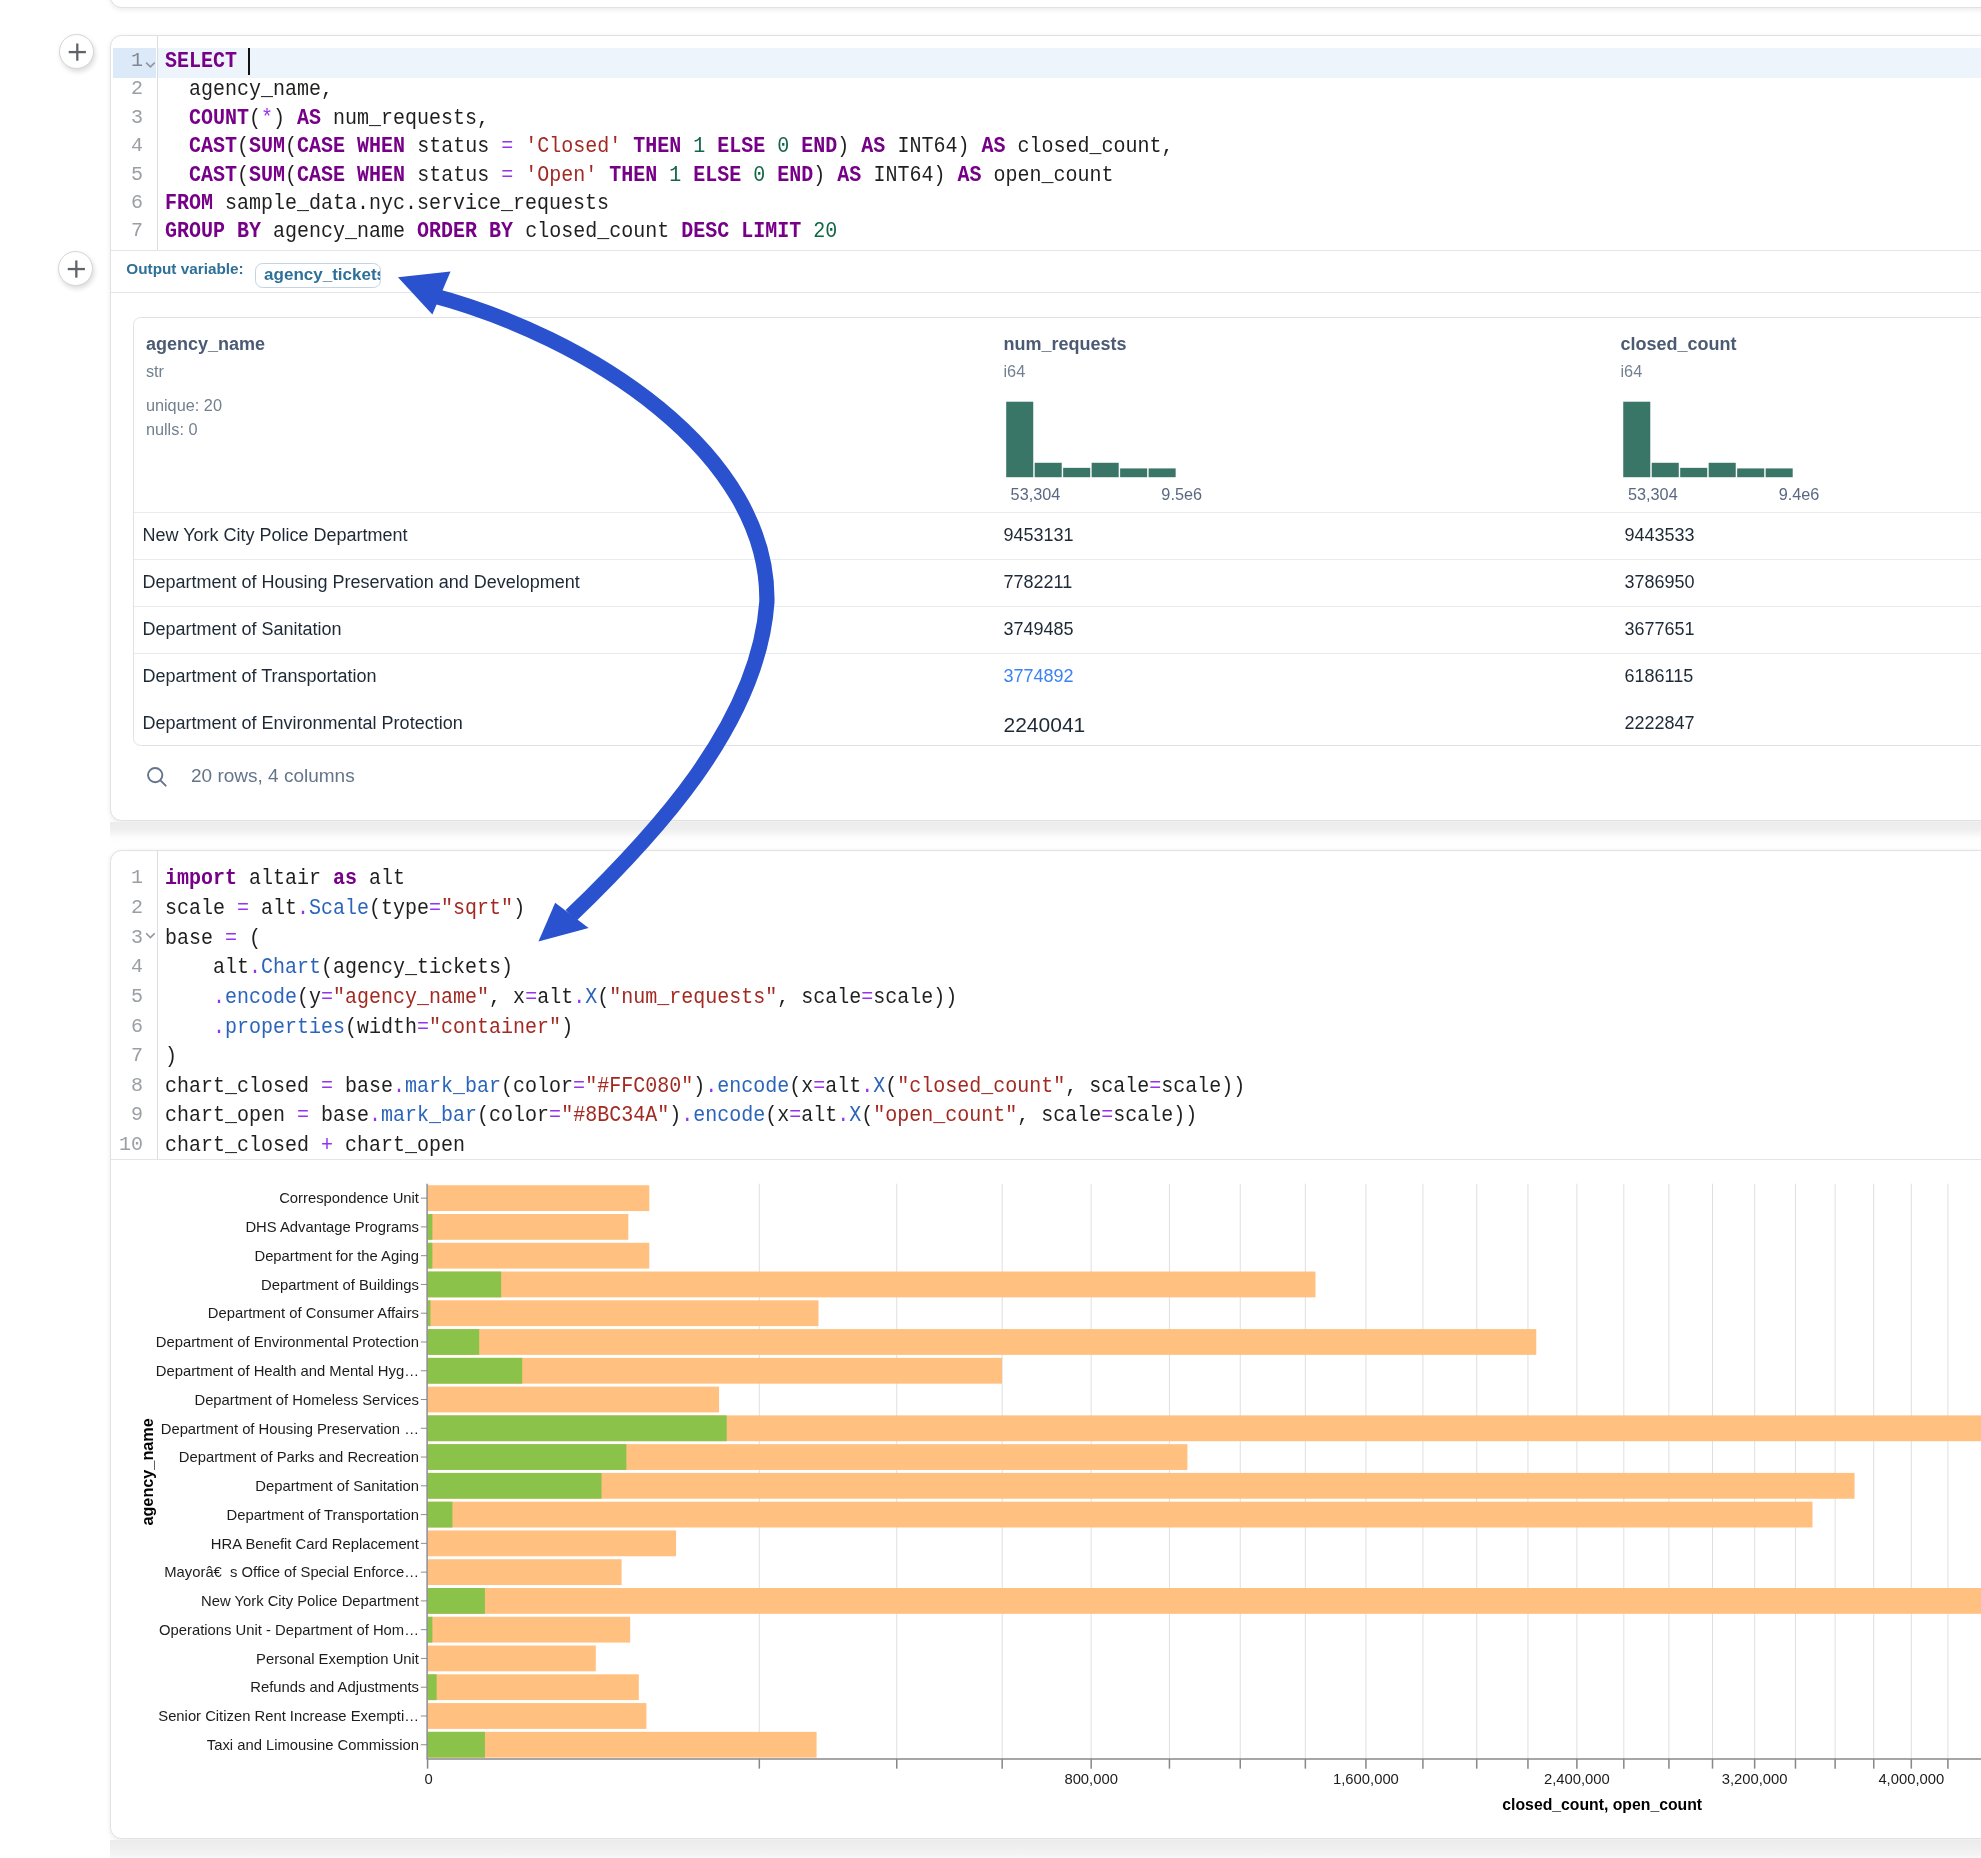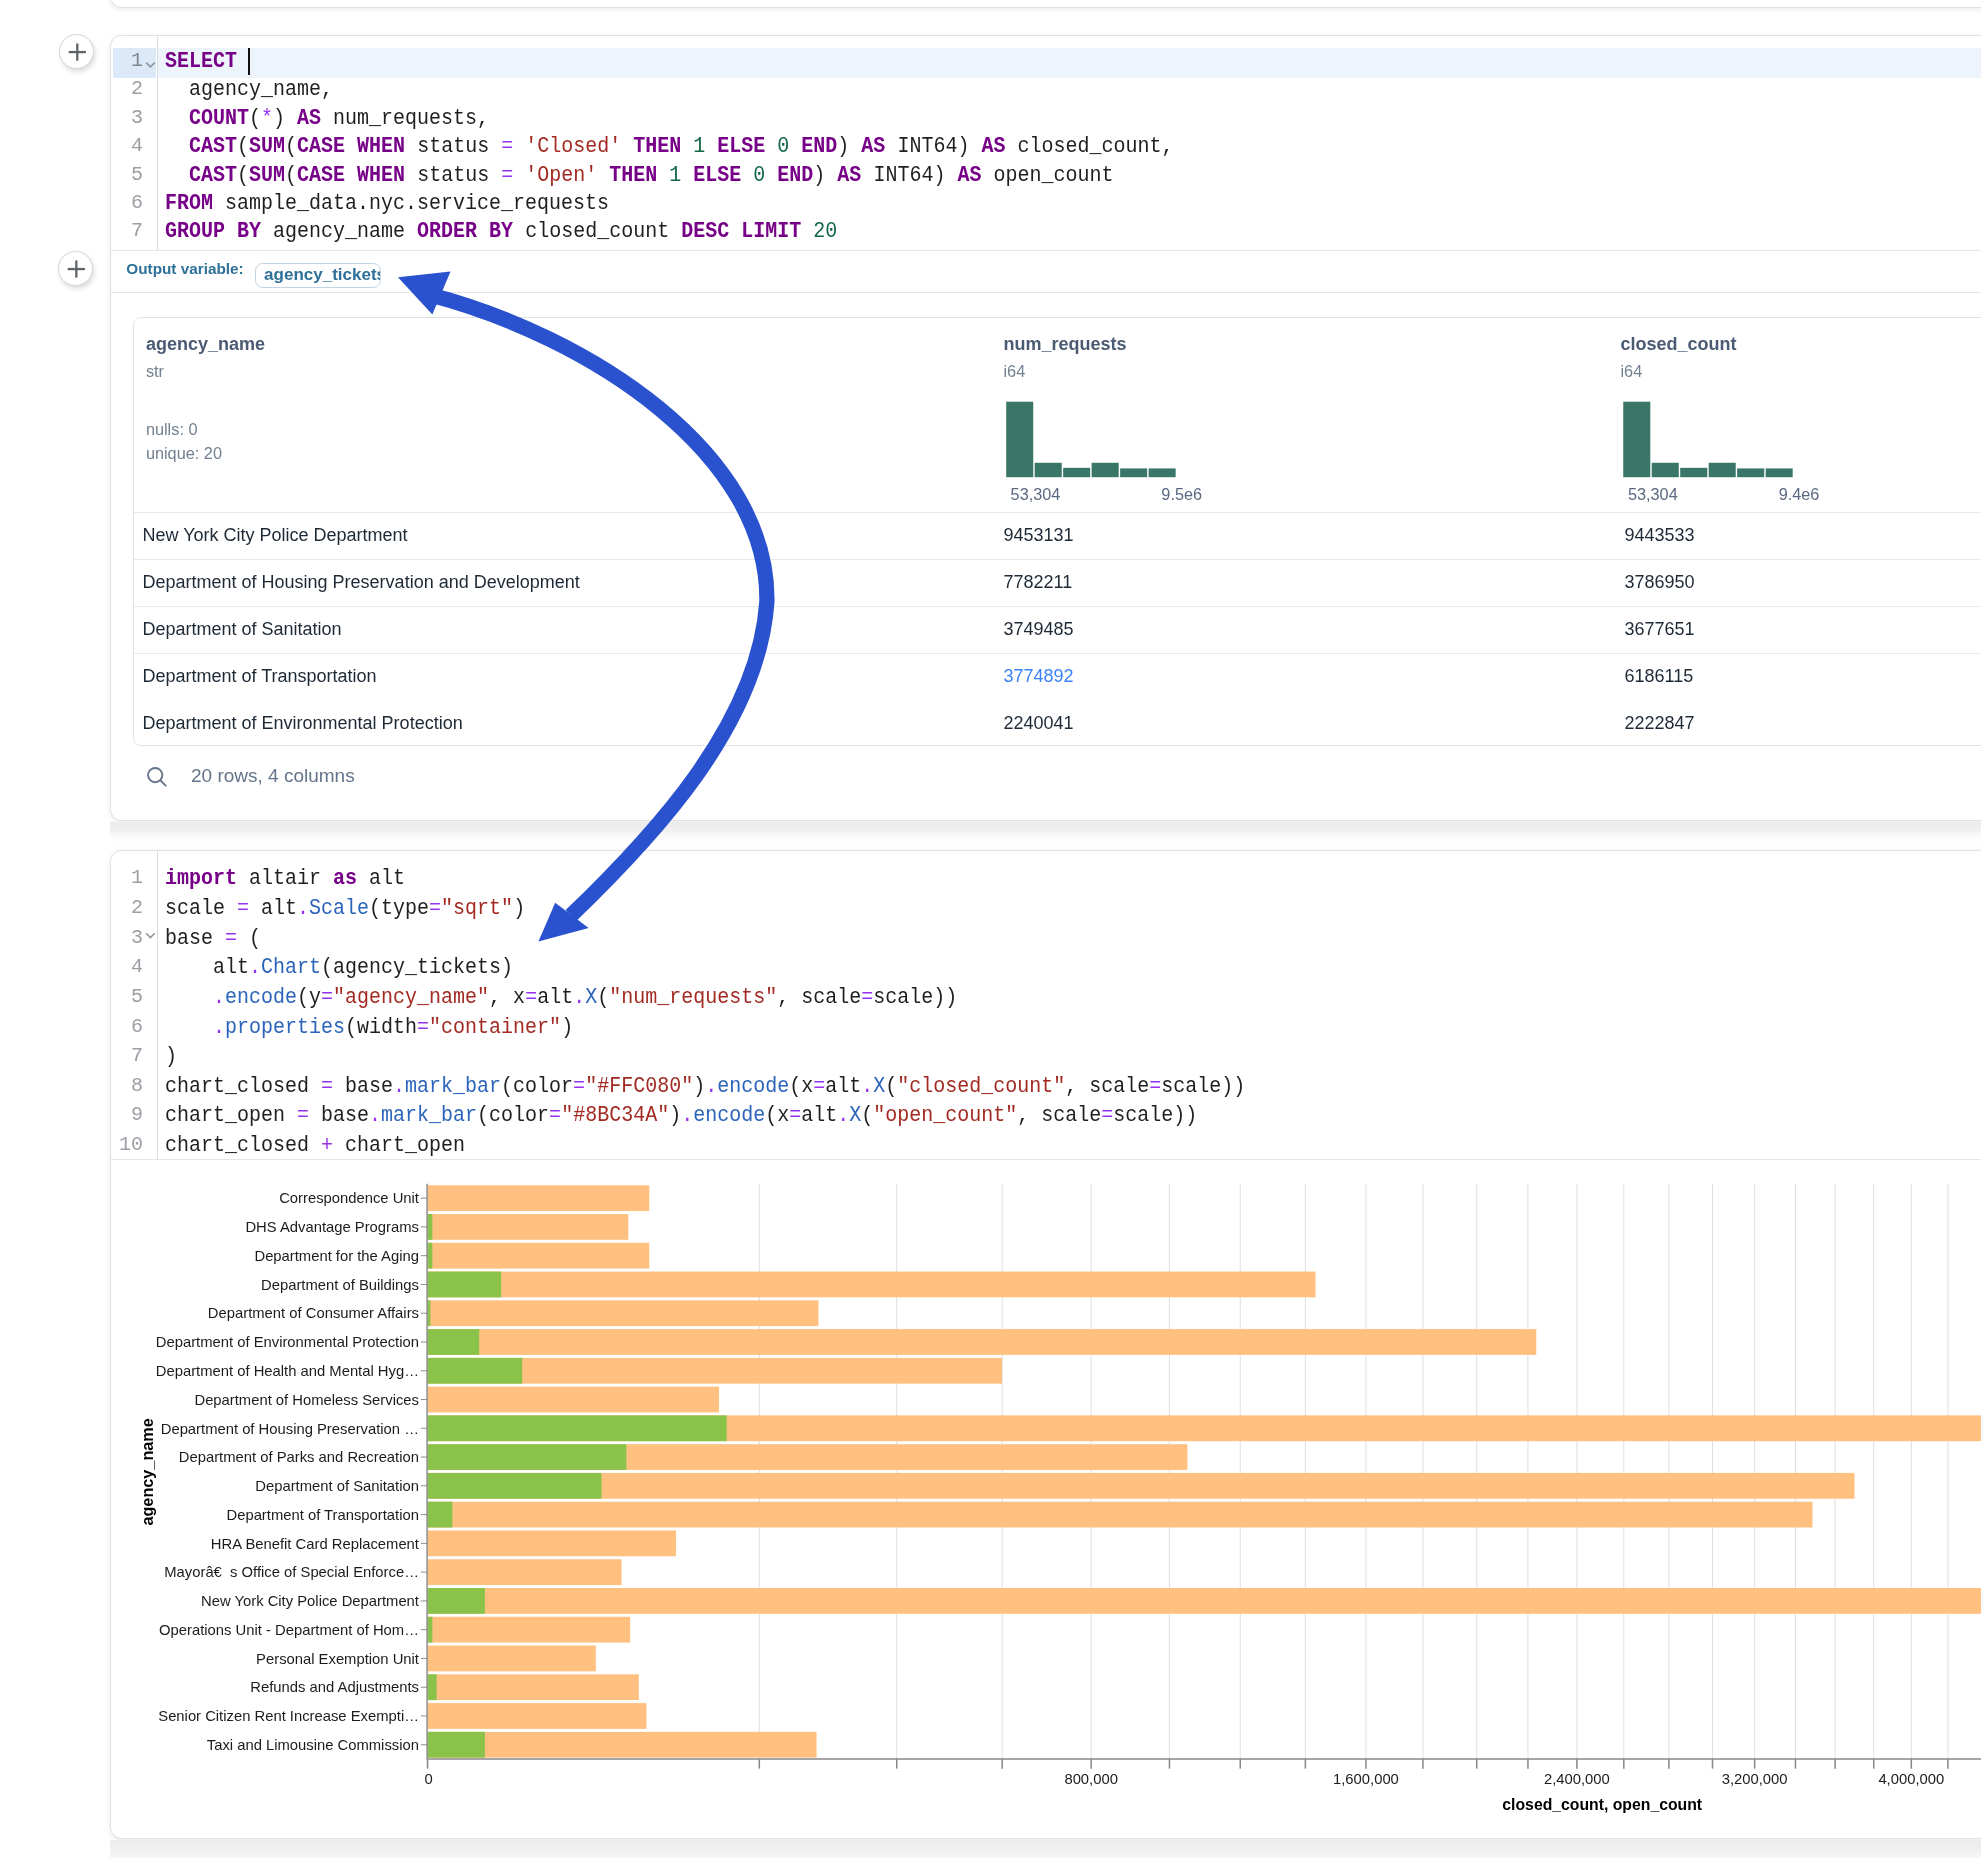--- a/index.html
+++ b/index.html
@@ -54,21 +54,21 @@
   <div class="abs" style="left:0; top:214px; width:1891px; height:1px; background:#e4e5e8;"></div>
 
   <div class="abs" style="left:15.3px; top:222px; height:21px; font-size:15.3px; font-weight:bold; color:#2e7098; line-height:21px;">Output variable: </div>
   <div class="abs" style="left:144px; top:227px; width:126px; height:25px; border:1.4px solid #c3d4e4; border-radius:7.6px; overflow:hidden; font-size:17px; font-weight:bold; color:#2e7098; line-height:22px; padding-left:8.1px; white-space:nowrap;">agency_tickets</div>
   <div class="abs" style="left:0; top:256px; width:1891px; height:1px; background:#e4e5e8;"></div>
 
   <div class="abs" style="left:21.5px; top:281px; width:1872px; height:429px; border:1px solid #dfe3e8; border-radius:7.6px; overflow:hidden;">
 
     <div class="abs" style="left:12.4px; top:16.3px; font-size:18px; font-weight:bold; color:#4a5b73;">agency_name</div>
     <div class="abs" style="left:12.4px; top:44px; font-size:16.3px; color:#72808f;">str</div>
-    <div class="abs" style="left:12.4px; top:78px; font-size:16.3px; color:#72808f;margin-top:48px;">unique: 20</div>
+    <div class="abs" style="left:12.4px; top:78px; font-size:16.3px; color:#72808f;">unique: 20</div>
     <div class="abs" style="left:12.4px; top:102px; font-size:16.3px; color:#72808f;">nulls: 0</div>
 
     <div class="abs" style="left:870px; top:16.3px; font-size:18px; font-weight:bold; color:#4a5b73;">num_requests</div>
     <div class="abs" style="left:870px; top:44px; font-size:16.3px; color:#72808f;">i64</div>
 
     <div class="abs" style="left:1487px; top:16.3px; font-size:18px; font-weight:bold; color:#4a5b73;">closed_count</div>
     <div class="abs" style="left:1487px; top:44px; font-size:16.3px; color:#72808f;">i64</div>
 
     <div class="abs" style="left:0; top:194px; width:1872px; height:1px; background:#e7ebf0;"></div>
     <div class="abs" style="left:0; top:241px; width:1872px; height:1px; background:#e7ebf0;"></div>
@@ -85,21 +85,21 @@
 
     <div class="abs" style="left:9px; top:301px; font-size:18px; color:#1e2936;">Department of Sanitation</div>
     <div class="abs" style="left:870px; top:301px; font-size:18px; color:#1e2936;">3749485</div>
     <div class="abs" style="left:1491px; top:301px; font-size:18px; color:#1e2936;">3677651</div>
 
     <div class="abs" style="left:9px; top:348px; font-size:18px; color:#1e2936;">Department of Transportation</div>
     <div class="abs" style="left:870px; top:348px; font-size:18px; color:#3b82f6;">3774892</div>
     <div class="abs" style="left:1491px; top:348px; font-size:18px; color:#1e2936;">6186115</div>
 
     <div class="abs" style="left:9px; top:395px; font-size:18px; color:#1e2936;">Department of Environmental Protection</div>
-    <div class="abs" style="left:870px; top:395px; font-size:18px; color:#1e2936;">2240041</div>
+    <div class="abs" style="left:870px; top:395px; font-size:21px; color:#1e2936;">2240041</div>
     <div class="abs" style="left:1491px; top:395px; font-size:18px; color:#1e2936;">2222847</div>
   </div>
 
   <div class="abs" style="left:80px; top:729px; font-size:19px; color:#64748b;">20 rows, 4 columns</div>
 </div>
 
 <div class="gap" style="top:822px; height:28px; background:linear-gradient(to bottom,#ececed 0%,#efeff0 26%,#fdfdfd 58%,#ffffff 100%);"></div>
 
 <div class="plusbtn" style="left:59px; top:34px;"></div>
 <div class="plusbtn" style="left:58px; top:251px;"></div>

